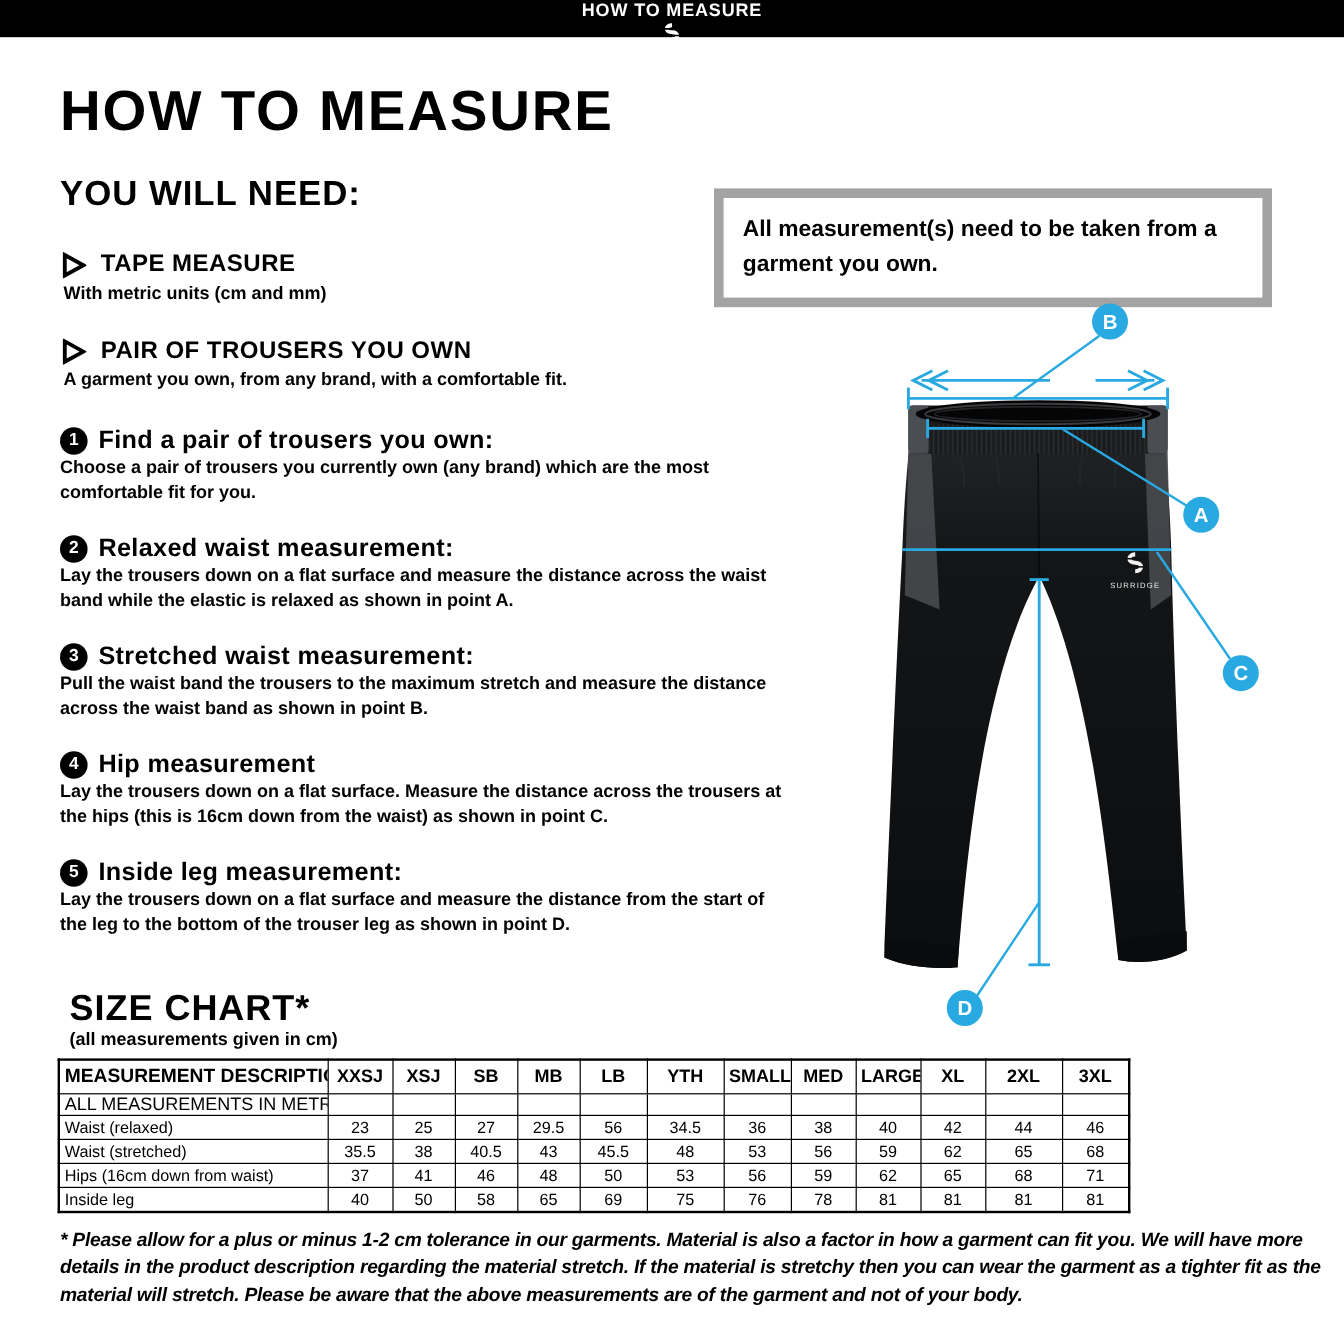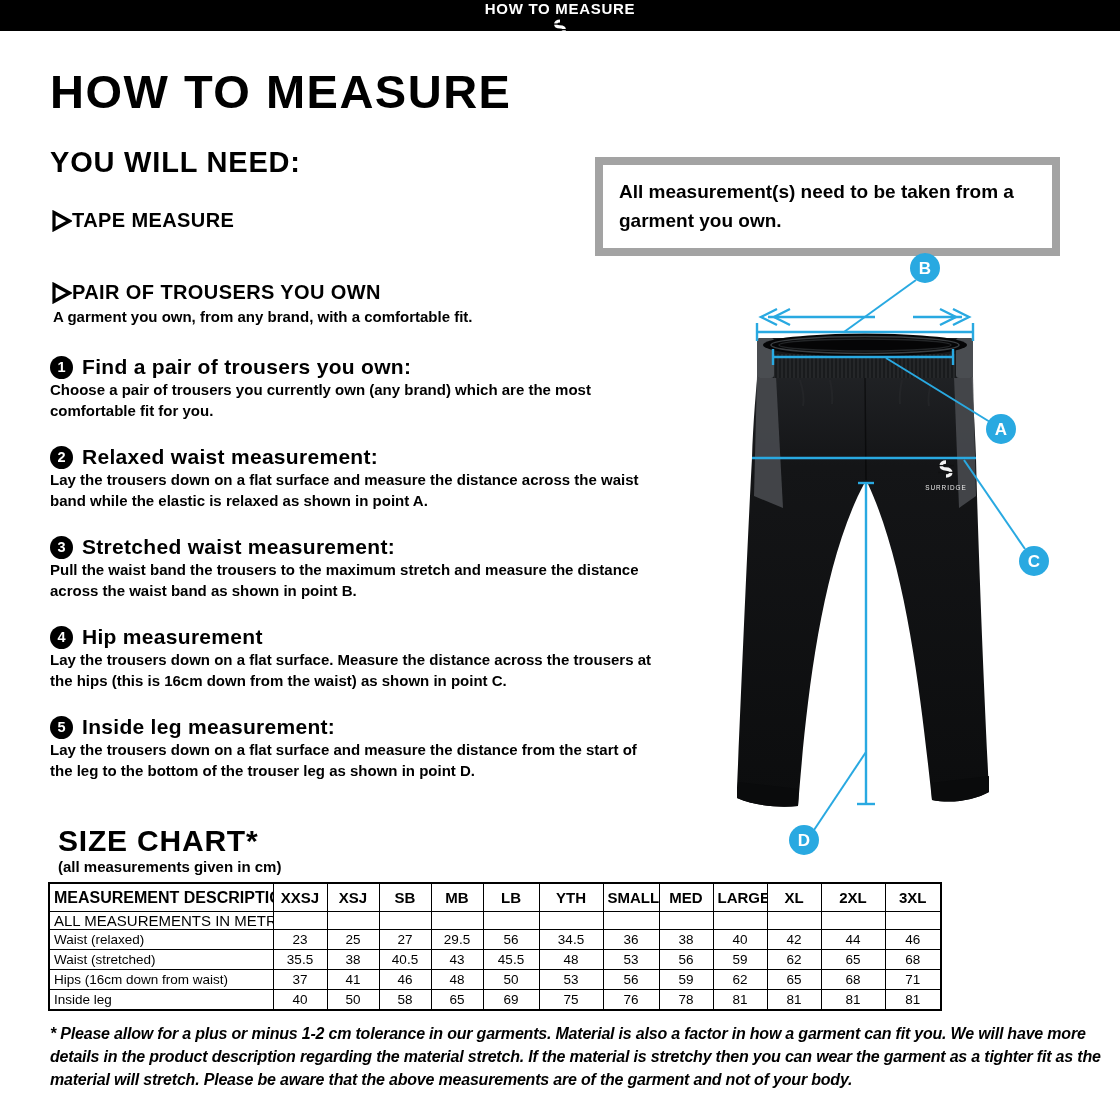--- a/index.html
+++ b/index.html
@@ -18,21 +18,21 @@
   .topbar-title{font-size:15px;font-weight:bold;letter-spacing:.7px;}
   .brand-logo{display:flex;flex-direction:column;align-items:center;line-height:1;}
 
   
   .h1{
     top:64px;left:50px;font-size:47px;font-weight:bold;letter-spacing:1.5px;
   }
   .ywn-heading{top:146px;left:50px;font-size:29px;font-weight:bold;letter-spacing:.8px;}
 
   .need-item{left:50px;width:620px;}
-  .need-head{display:flex;align-items:center;gap:0;}
+  .need-head{display:flex;align-items:center;gap:12px;}
   .need-label{font-size:20px;font-weight:bold;letter-spacing:.4px;}
   .need-detail{font-size:15px;font-weight:bold;margin:4px 0 0 3px;}
 
   
   .steps{top:355px;left:50px;width:620px;}
   .step{height:90px;position:relative;}
   .step-head{display:flex;align-items:center;gap:9px;}
   .badge{
     width:23px;height:23px;border-radius:50%;background:#000;color:#fff;
     font-size:14.5px;font-weight:bold;display:flex;align-items:center;justify-content:center;
@@ -94,20 +94,21 @@
 
 <div class="abs ywn-heading">YOU WILL NEED:</div>
 
 <div class="abs need-item" style="top:209px;">
   <div class="need-head">
     <svg width="22" height="22" viewBox="0 0 22 22">
       <path d="M4 2.5 L19.5 11 L4 19.5 Z" fill="none" stroke="#000" stroke-width="3.2"></path>
     </svg>
     <span class="need-label">TAPE MEASURE</span>
   </div>
+  <div class="need-detail">With metric units (cm and mm)</div>
 </div>
 
 <div class="abs need-item" style="top:281px;">
   <div class="need-head">
     <svg width="22" height="22" viewBox="0 0 22 22">
       <path d="M4 2.5 L19.5 11 L4 19.5 Z" fill="none" stroke="#000" stroke-width="3.2"></path>
     </svg>
     <span class="need-label">PAIR OF TROUSERS YOU OWN</span>
   </div>
   <div class="need-detail">A garment you own, from any brand, with a comfortable fit.</div>

